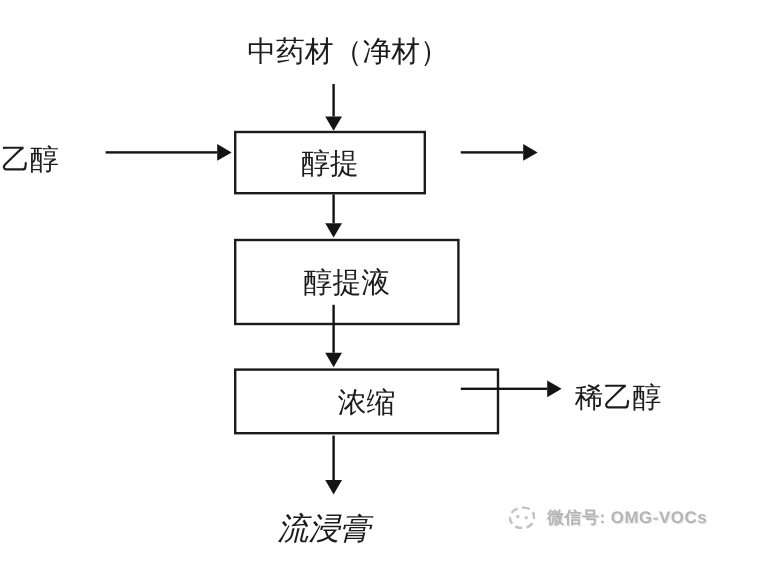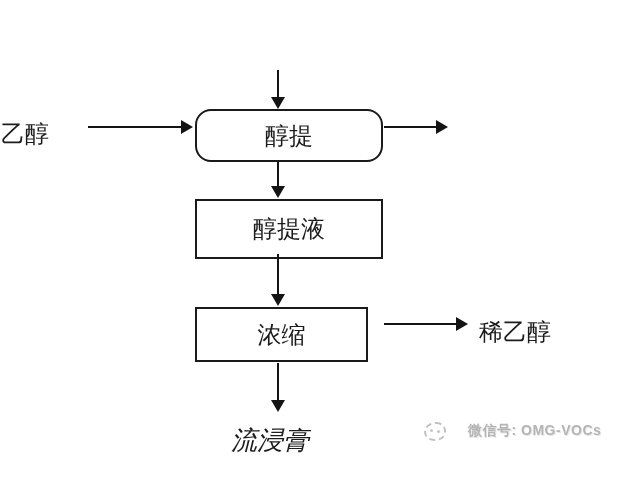--- a/index.html
+++ b/index.html
@@ -69,21 +69,22 @@
     height: 0;
     border-top: 7px solid transparent;
     border-bottom: 7px solid transparent;
     border-left: 12px solid #141414;
   }
   .watermark {
     position: absolute;
     left: 424px;
     top: 422px;
     display: flex;
-    gap: 22px;
+    align-items: center;
+    gap: 10px;
     color: #b5b5b5;
   }
   .watermark .wm-icon {
     width: 22px;
     height: 19px;
     border: 2px dashed #c2c2c2;
     border-radius: 55% 45% 50% 50%;
     box-sizing: border-box;
     position: relative;
   }
@@ -105,43 +106,44 @@
     letter-spacing: 0.5px;
     text-shadow: 1px 1px 0 #e8e8e8;
     white-space: nowrap;
   }
 </style>
 </head>
 <body>
 
 <div class="canvas">
 
+  <div class="lbl centered" style="left:195px; top:30px; width:190px;">中药材（净材）</div>
 
   <div class="arrow-v" style="left:277px; top:70px; height:27px;"></div>
 
   <div class="lbl" style="left:1px; top:120px;">乙醇</div>
 
   <div class="arrow-h" style="left:88px; top:126px; width:93px;"></div>
 
-  <div class="node-box" style="left:195px; top:109px; width:188px; height:53px;border-radius:16px;">
+  <div class="node-box" style="left:195px; top:109px; width:160px; height:53px;">
     <span>醇提</span>
   </div>
 
   <div class="arrow-h" style="left:384px; top:126px; width:52px;"></div>
 
 
   <div class="arrow-v" style="left:277px; top:162px; height:24px;"></div>
 
-  <div class="node-box" style="left:195px; top:199px; width:188px; height:60px;">
+  <div class="node-box" style="left:195px; top:199px; width:188px; height:72px;">
     <span>醇提液</span>
   </div>
 
   <div class="arrow-v" style="left:277px; top:254px; height:40px;"></div>
 
-  <div class="node-box" style="left:195px; top:307px; width:173px; height:55px;">
+  <div class="node-box" style="left:195px; top:307px; width:221px; height:55px;">
     <span>浓缩</span>
   </div>
 
   <div class="arrow-h" style="left:384px; top:323px; width:72px;"></div>
 
   <div class="lbl" style="left:479px; top:318px;text-align:center;">稀乙醇</div>
 
   <div class="arrow-v" style="left:277px; top:363px; height:37px;"></div>
 
   <div class="lbl" style="left:231px; top:427px; font-size:26px;font-style:italic;">流浸膏</div>

